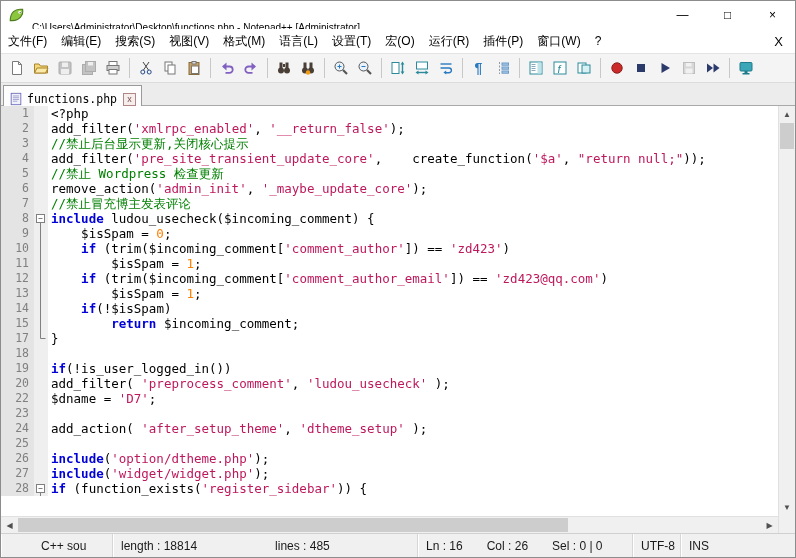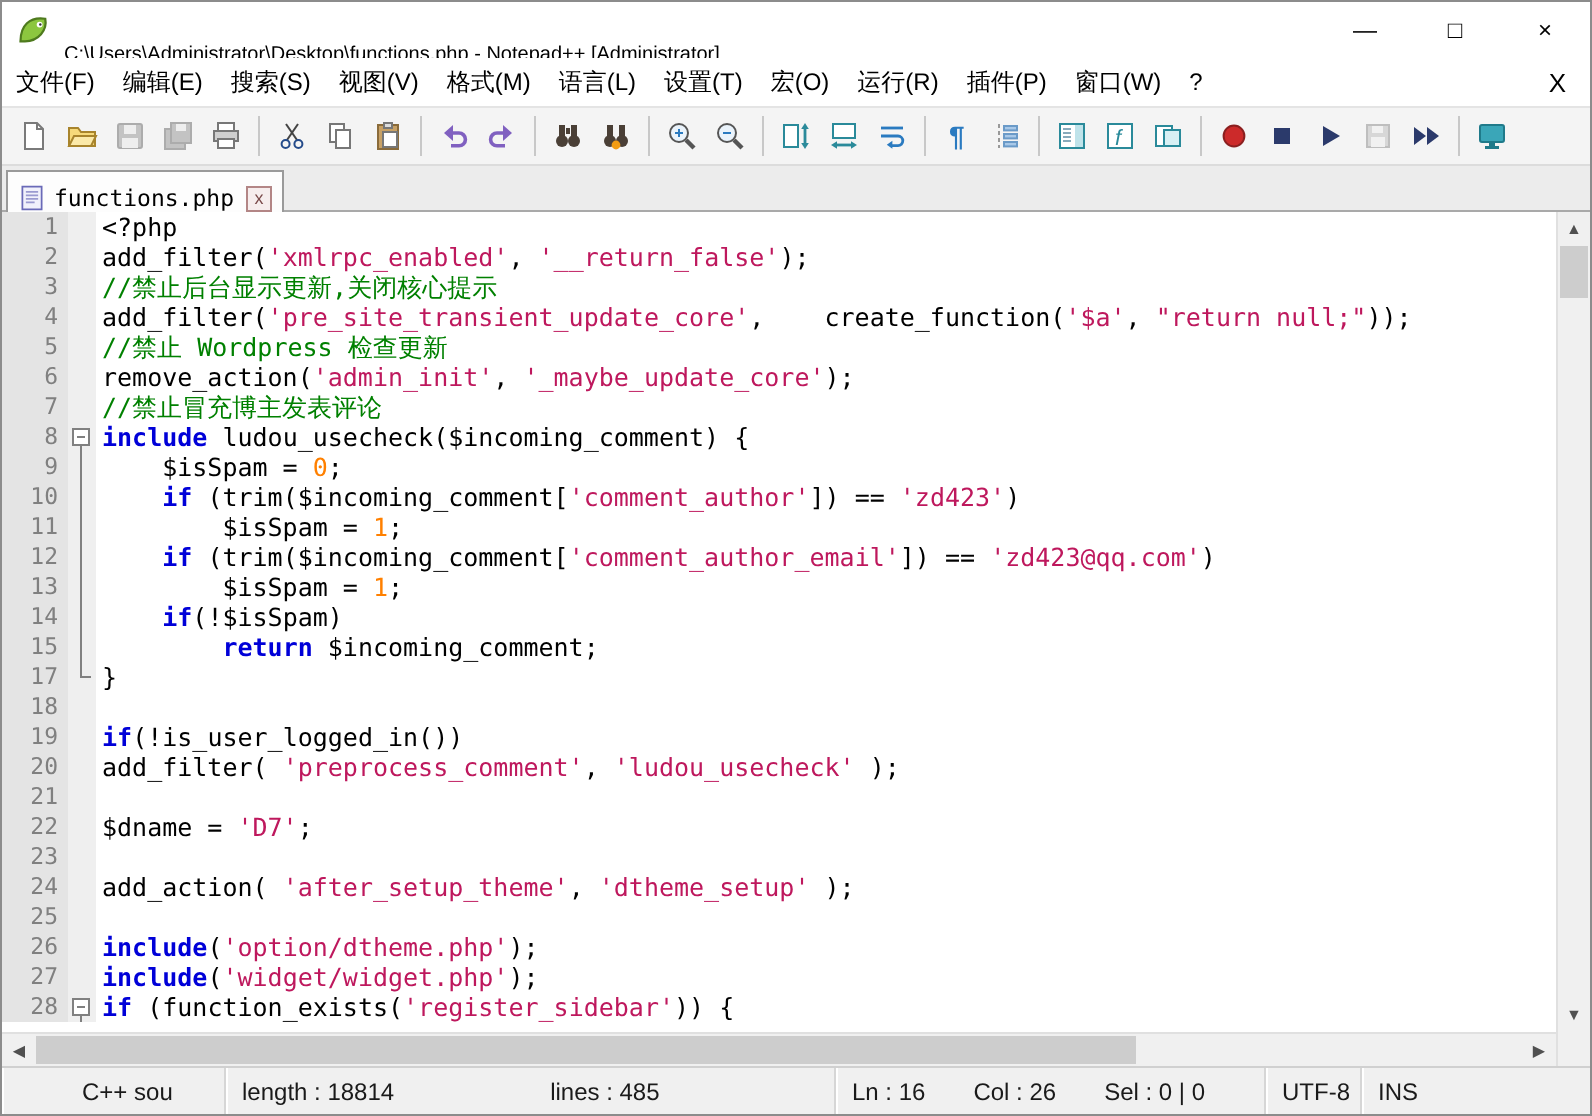--- a/index.html
+++ b/index.html
@@ -457,25 +457,20 @@
             <div class="ed-num">19</div>
             <div class="ed-fold"></div>
             <div class="ed-code"><span class="tk-k">if</span><span class="tk-d">(!is_user_logged_in())</span></div>
           </div>
           <div class="ed-row">
             <div class="ed-num">20</div>
             <div class="ed-fold"></div>
             <div class="ed-code"><span class="tk-d">add_filter( </span><span class="tk-s">'preprocess_comment'</span><span class="tk-d">, </span><span class="tk-s">'ludou_usecheck'</span><span class="tk-d"> );</span></div>
           </div>
           <div class="ed-row">
-            <div class="ed-num">21</div>
-            <div class="ed-fold"></div>
-            <div class="ed-code"></div>
-          </div>
-          <div class="ed-row">
             <div class="ed-num">22</div>
             <div class="ed-fold"></div>
             <div class="ed-code"><span class="tk-d">$dname = </span><span class="tk-s">'D7'</span><span class="tk-d">;</span></div>
           </div>
           <div class="ed-row">
             <div class="ed-num">23</div>
             <div class="ed-fold"></div>
             <div class="ed-code"></div>
           </div>
           <div class="ed-row">

